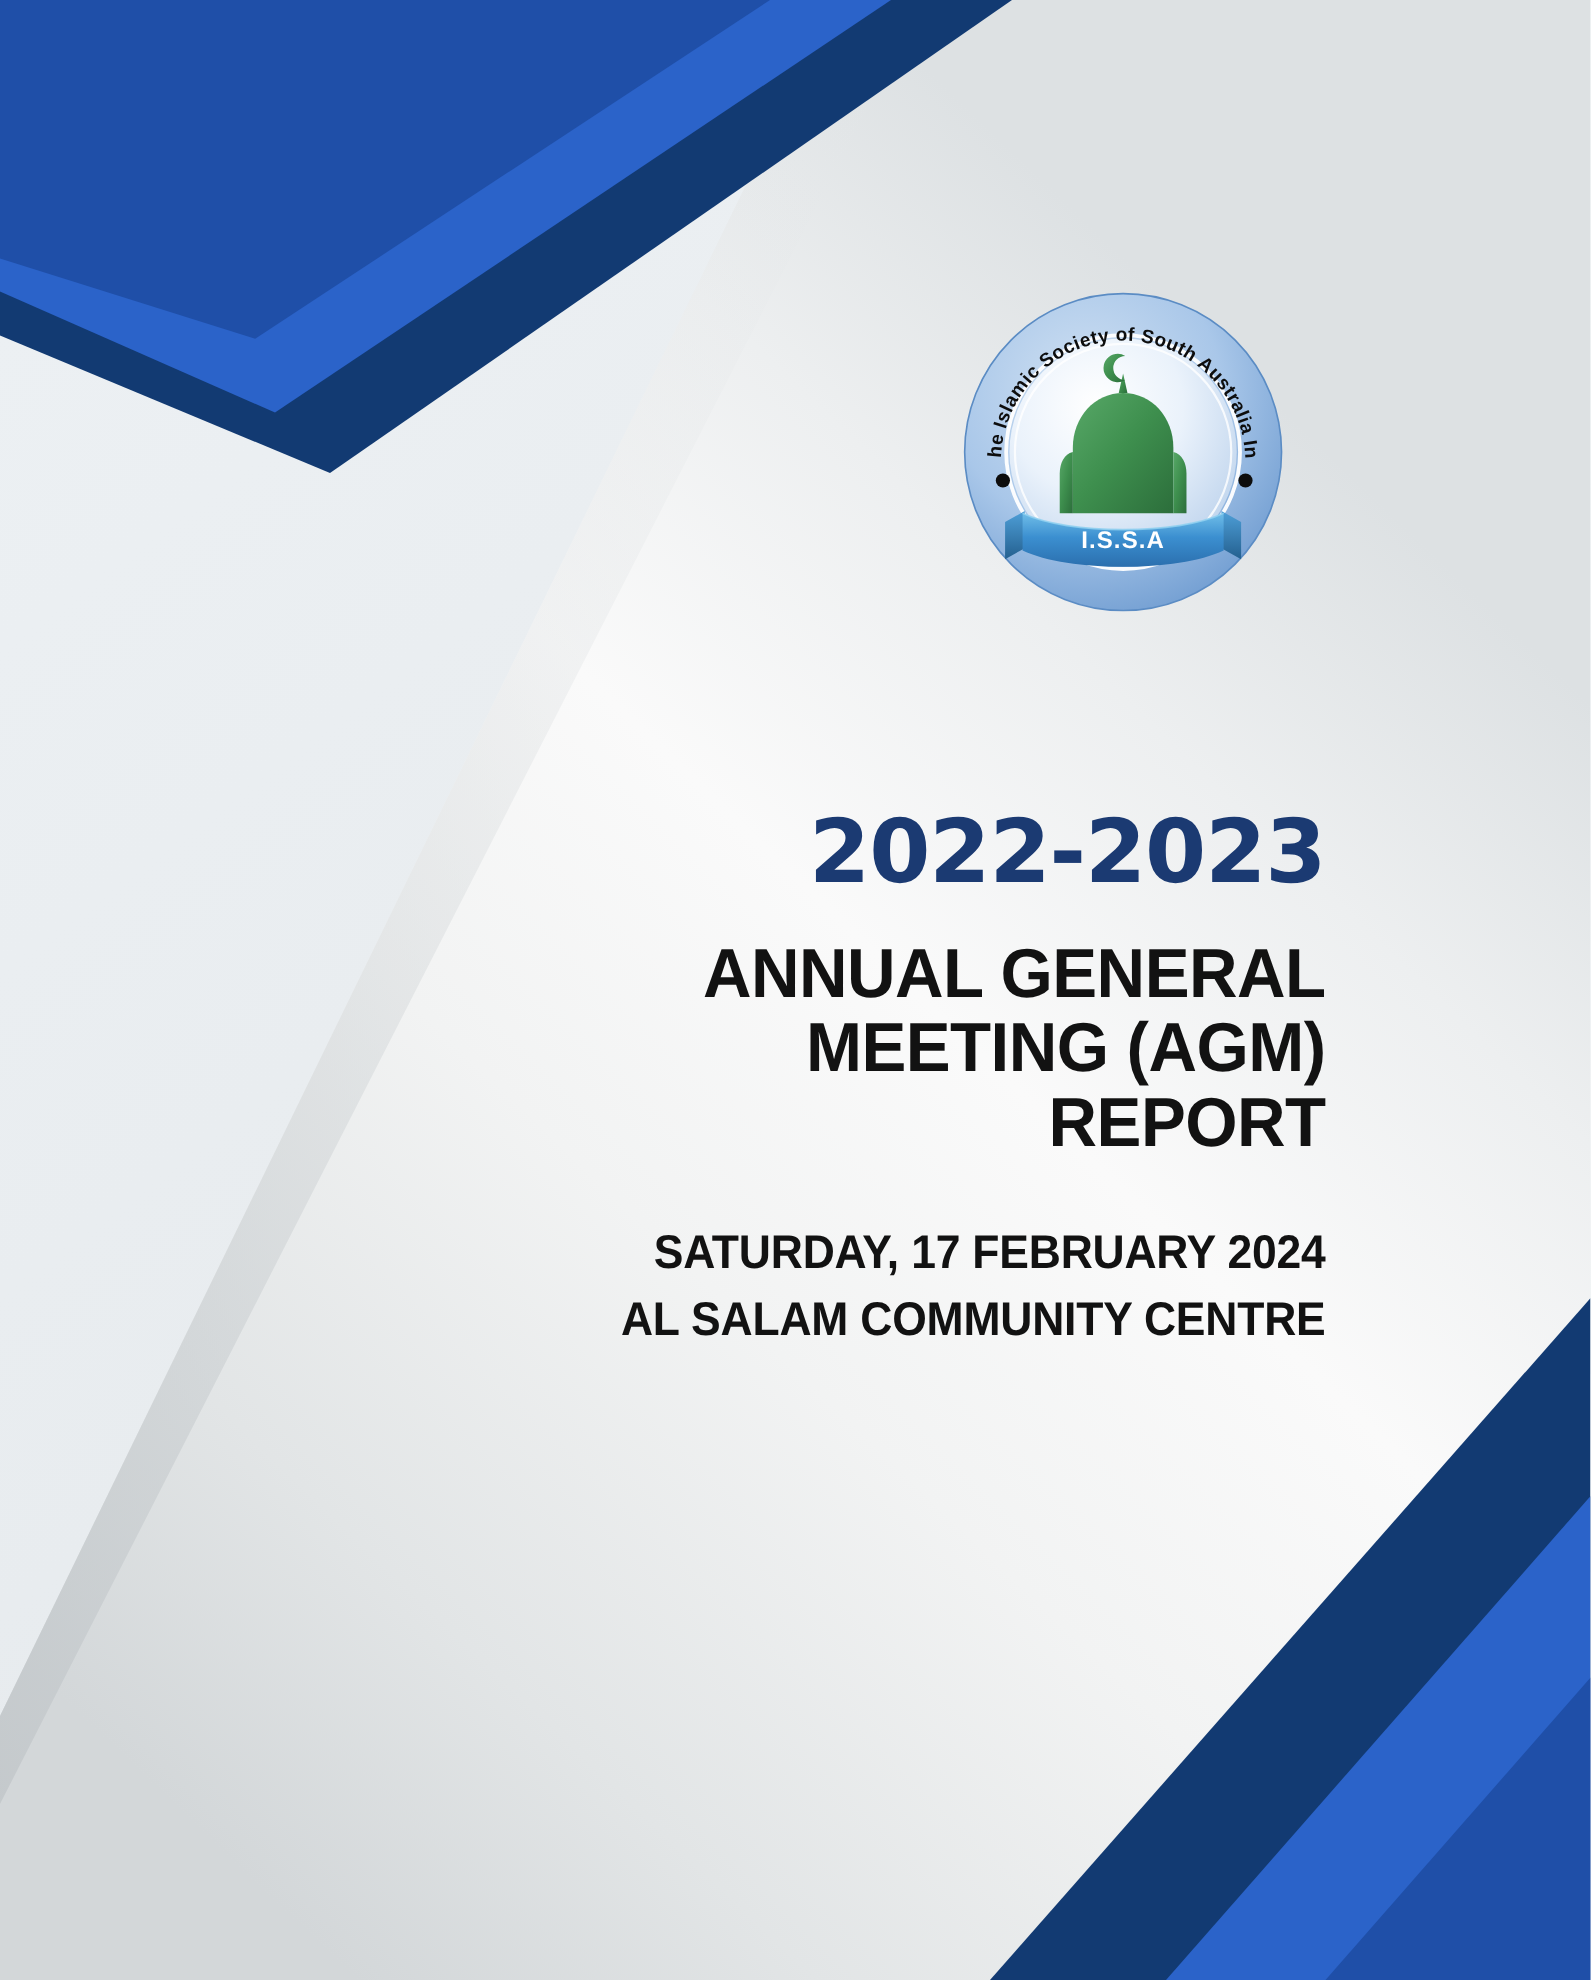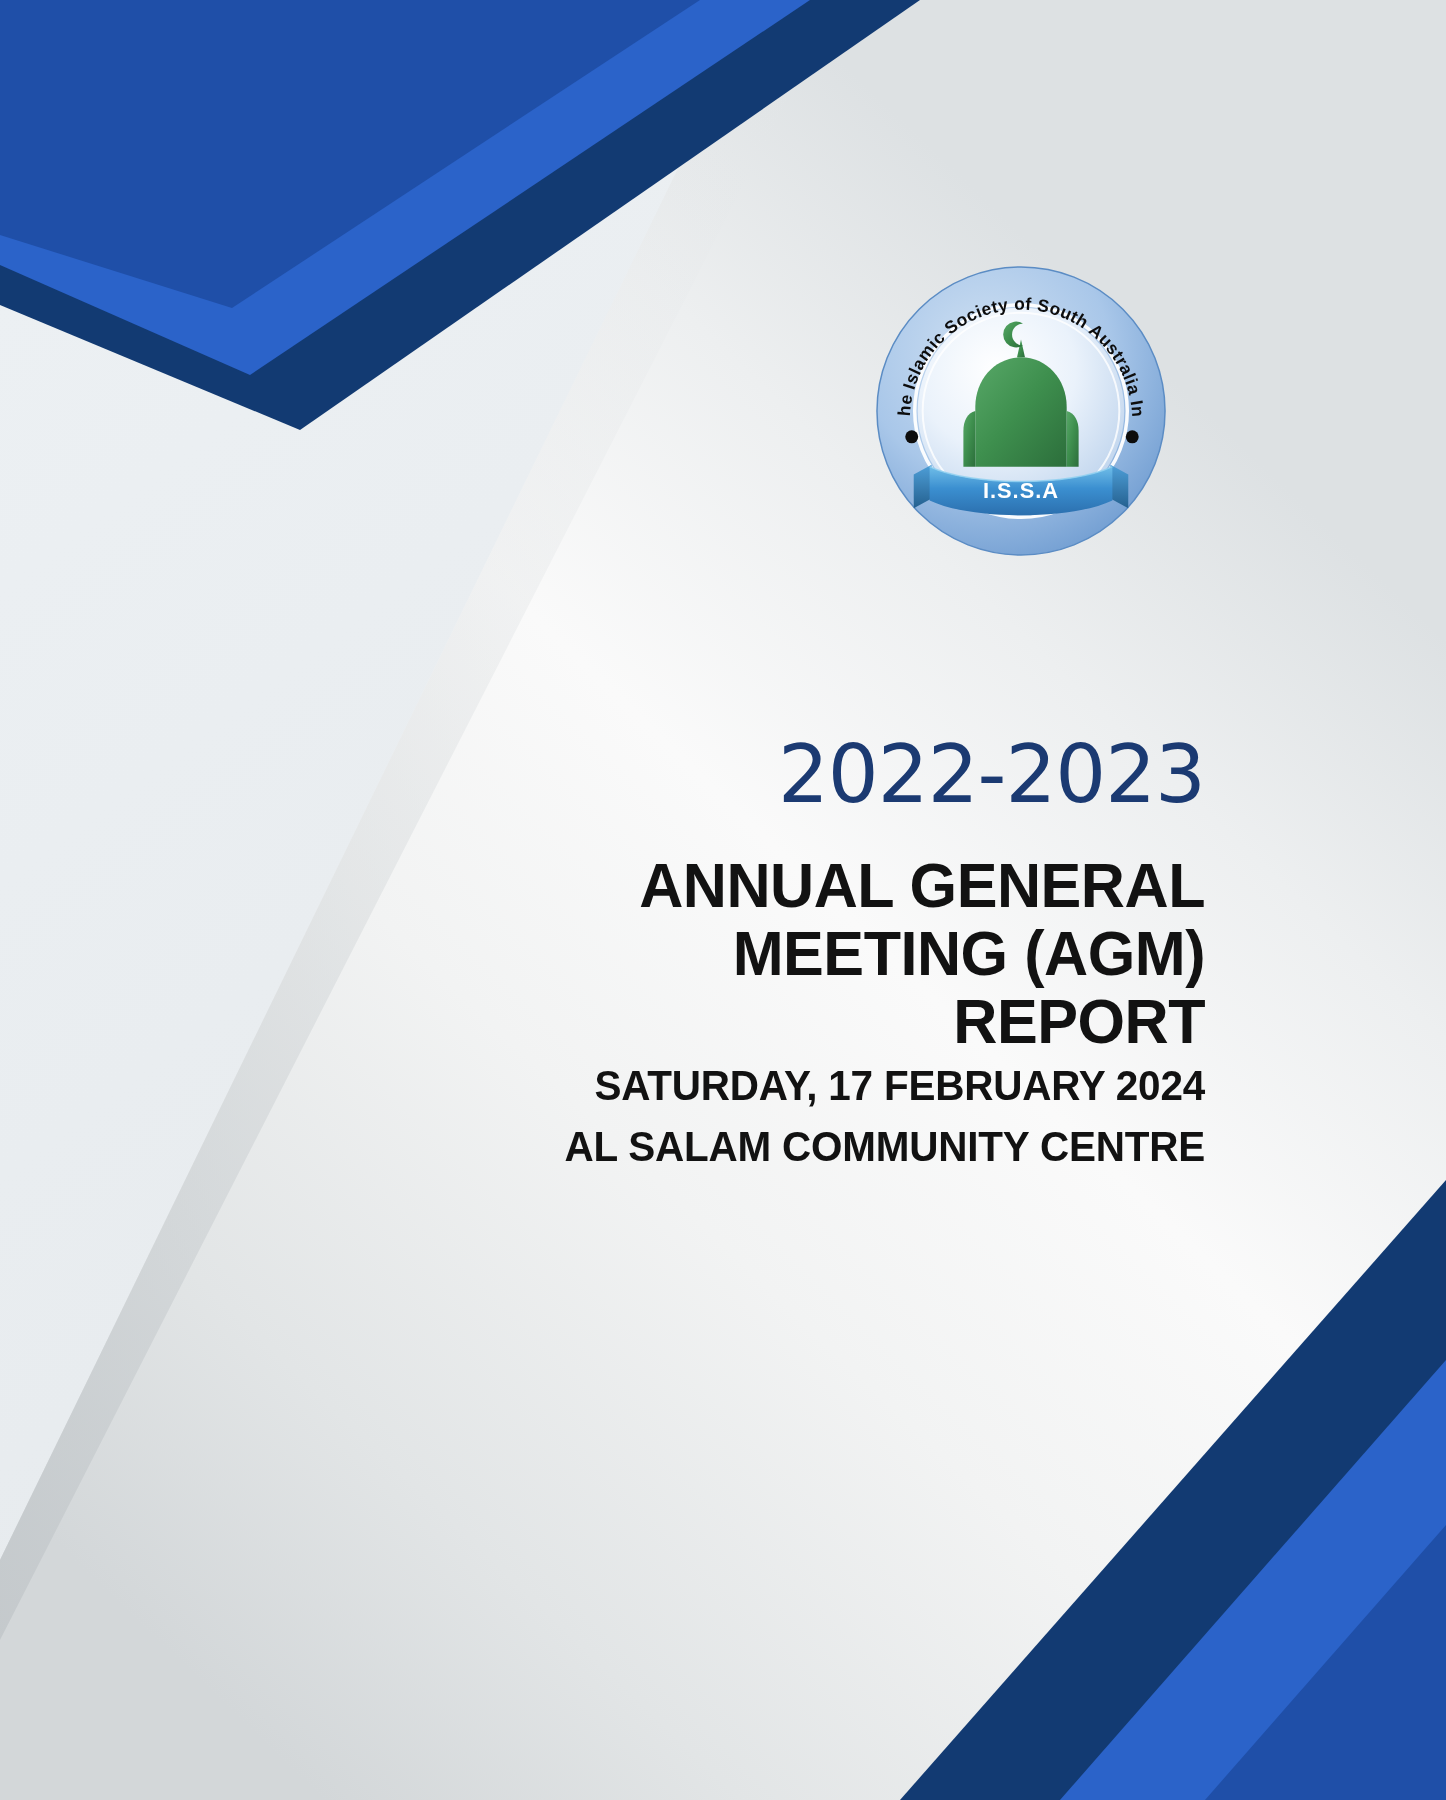--- a/index.html
+++ b/index.html
@@ -31,40 +31,41 @@
 
   
   #title-block {
     position:absolute;
     left:300px; top:735px;
     width:905px;
     text-align:right;
   }
   #year {
     font-size:80px;
-    font-weight:normal;
+    font-weight:bold;
     letter-spacing:-1px;
     line-height:1.0;
     color:#1B3A72;
     font-family:"DejaVu Sans", sans-serif;
   }
   #main-title {
     margin-top:36px;
     font-size:63px;
     font-weight:bold;
     line-height:1.08;
     letter-spacing:-0.5px;
     color:#121212;
     font-family:"Liberation Sans", sans-serif;
     transform:scaleX(0.97);
     transform-origin:right center;
   }
   #main-title .tl { display:block; white-space:nowrap; }
 
   #meta-block {
+    margin-top:54px;
     color:#121212;
     font-family:"Liberation Sans", sans-serif;
   }
   #meta-block .ml {
     display:block;
     font-size:43px;
     font-weight:bold;
     line-height:1.42;
     letter-spacing:-0.2px;
     white-space:nowrap;

